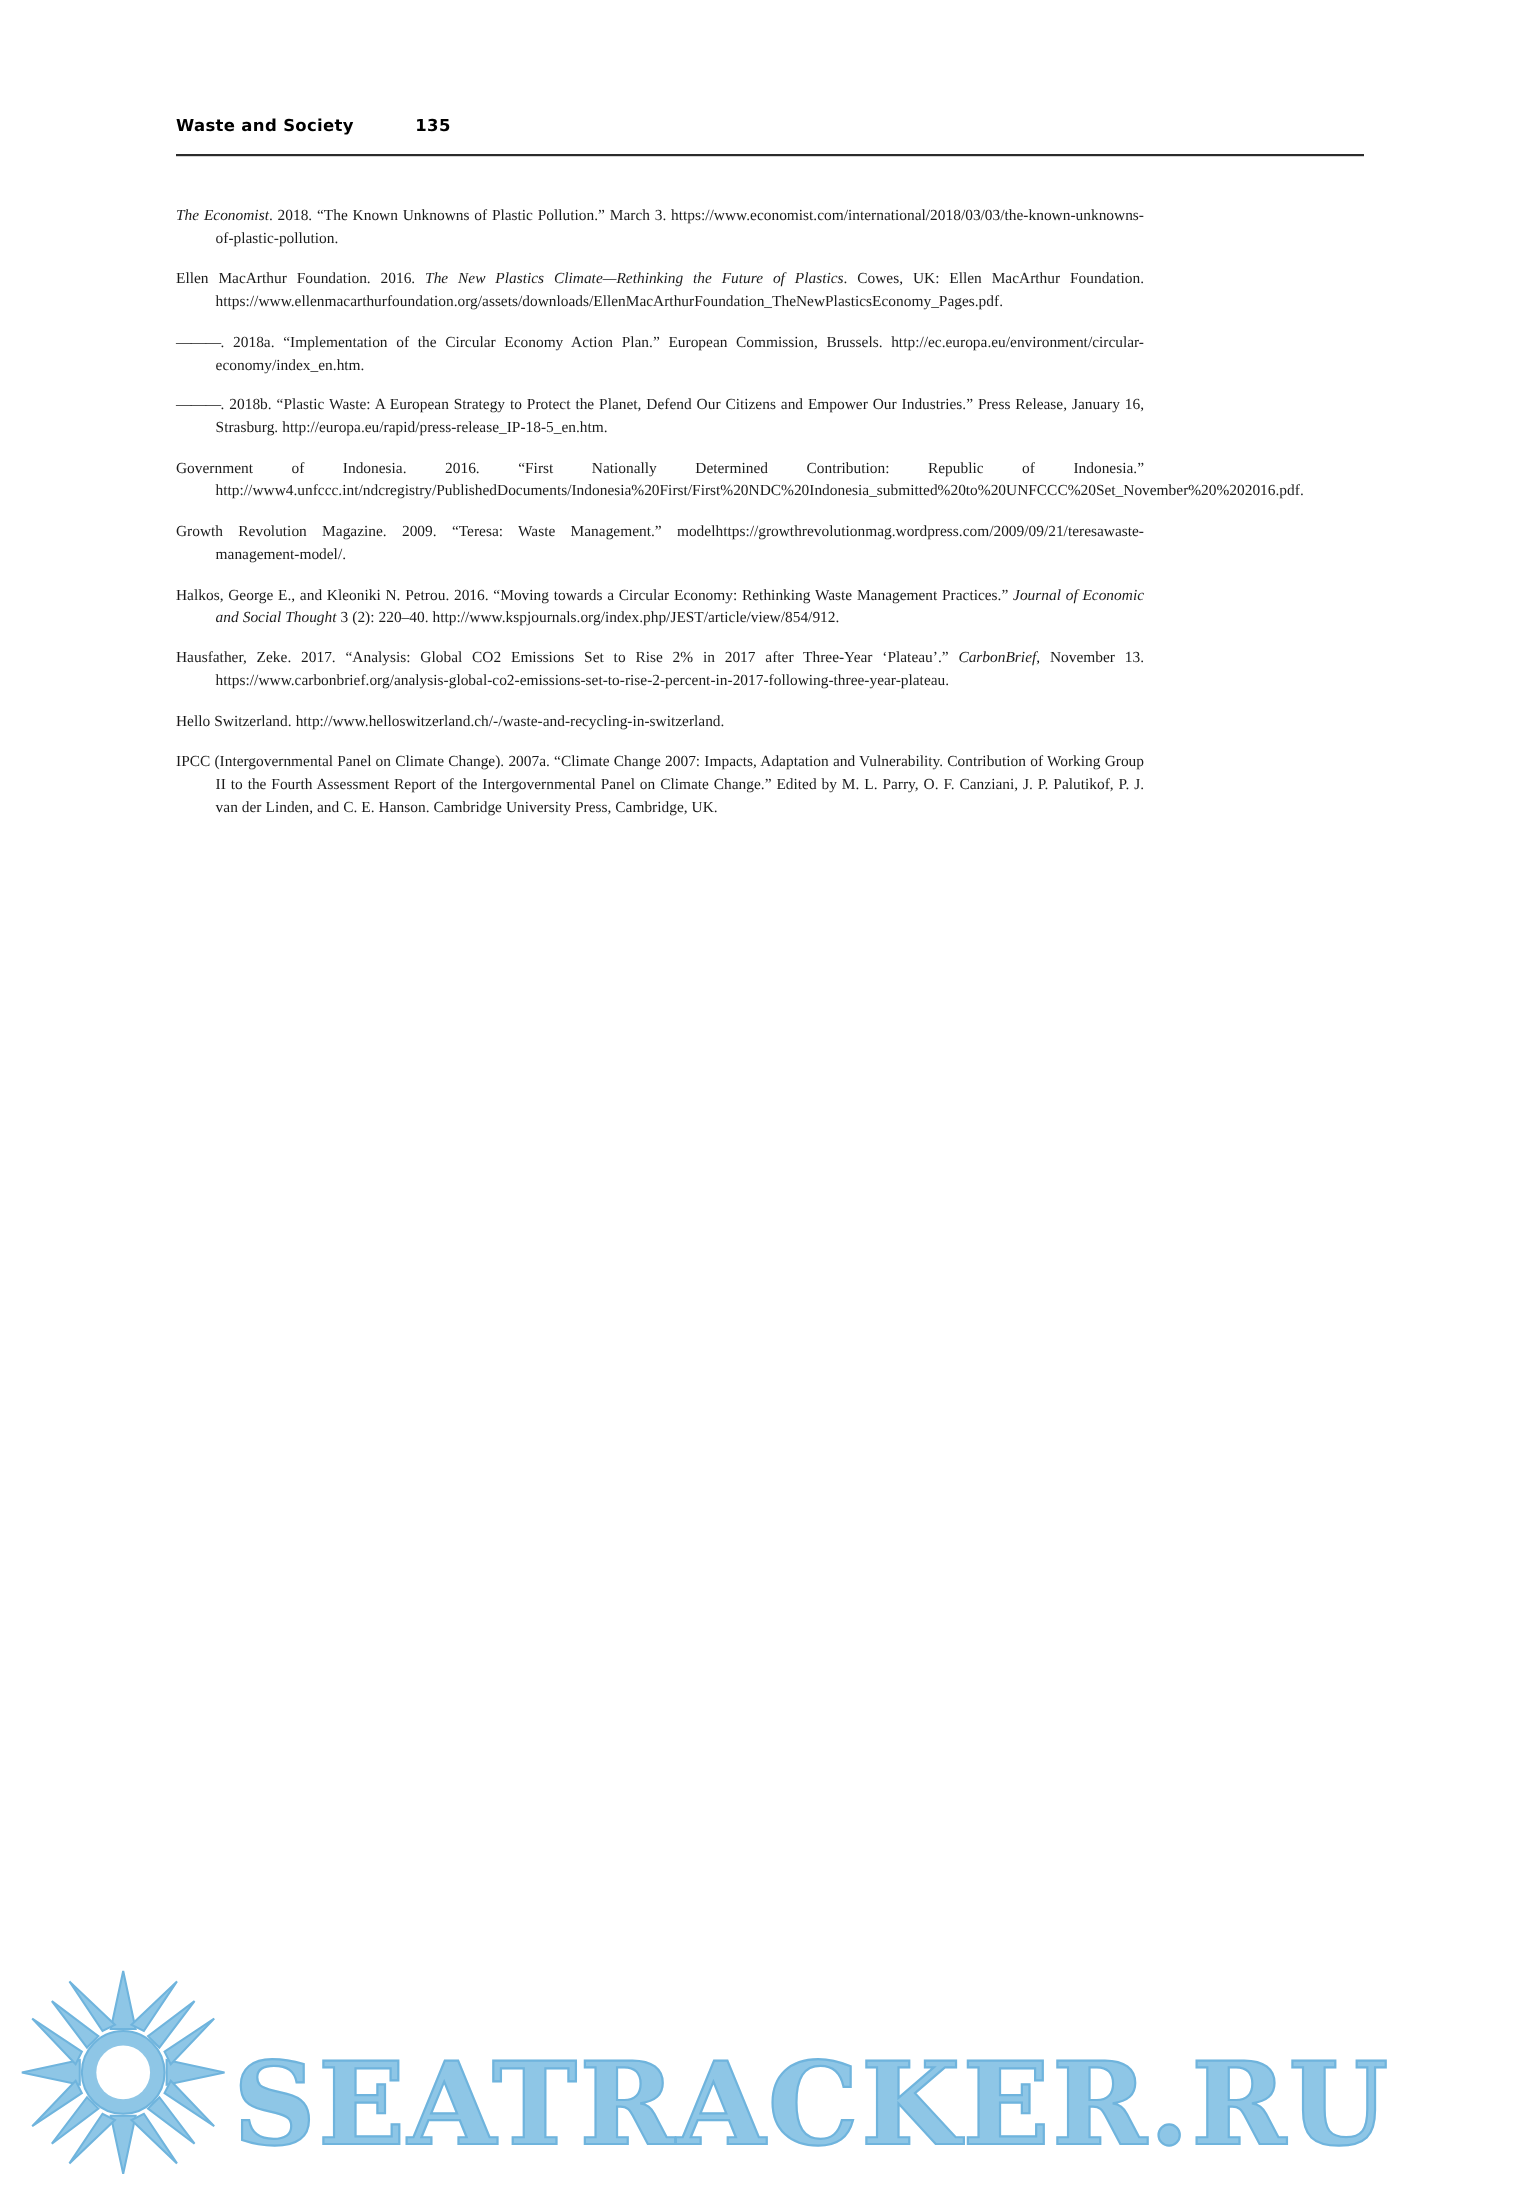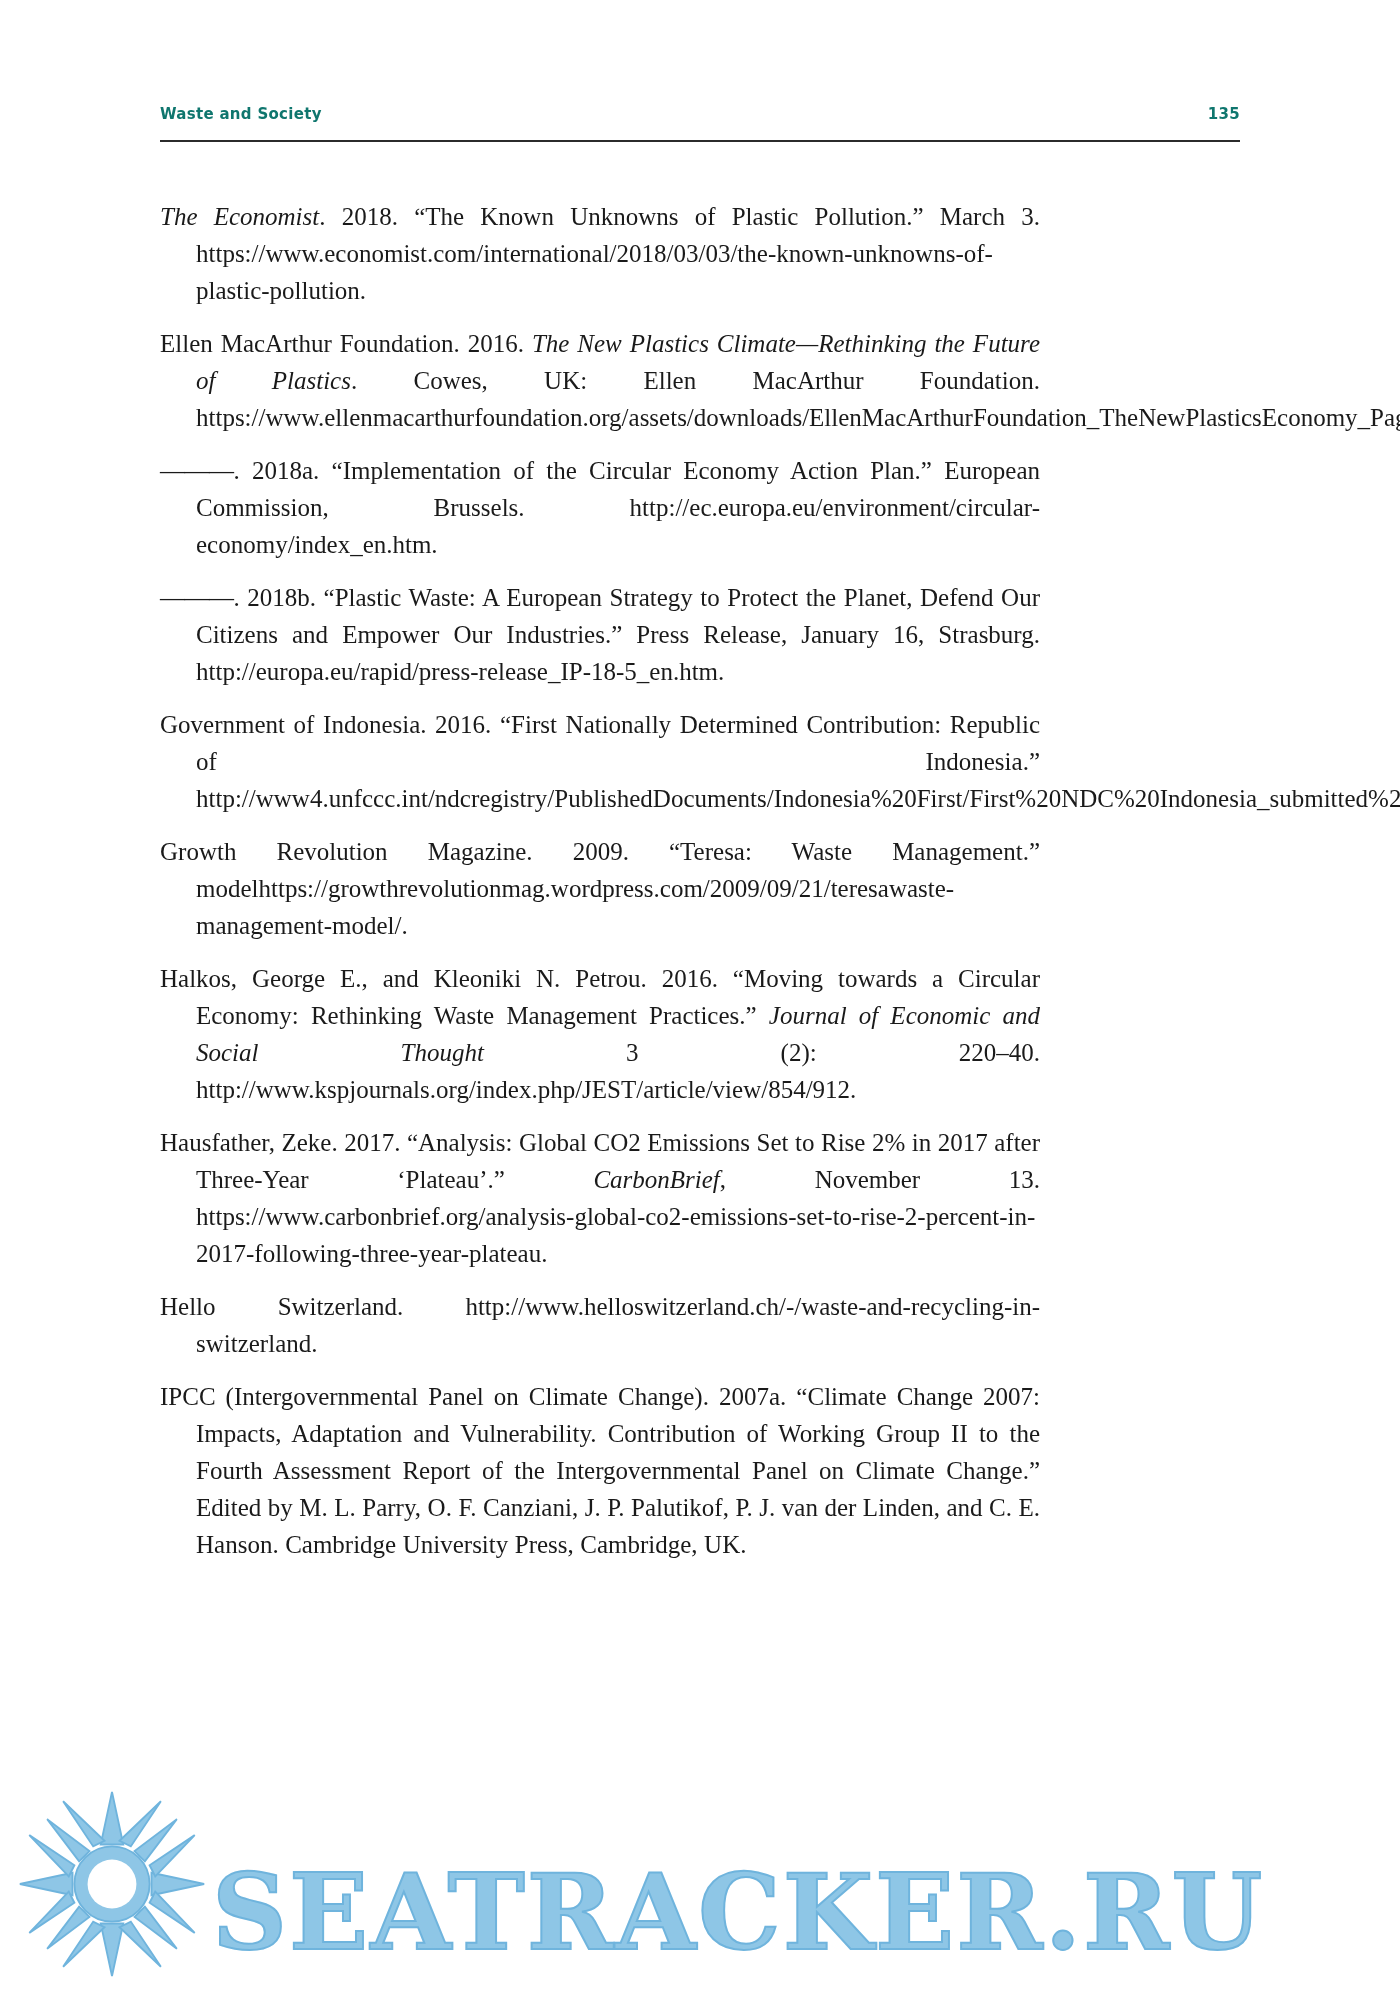--- a/index.html
+++ b/index.html
@@ -17,27 +17,27 @@
     color: #1a1a1a;
   }
 
   
   .running-head {
     position: absolute;
     left: 160px;
     right: 160px;
     top: 105px;
     display: flex;
-    justify-content: space-between;
+    justify-content: flex-start;
     align-items: baseline;
     font-family: "DejaVu Sans", sans-serif;
     font-size: 15px;
     font-weight: bold;
     letter-spacing: 0.02em;
-    color: #0f766e;
+    color: #000000;
   }
   .running-head .rh-title {
     margin-right: 52px;
   }
   .running-head .rh-page {
     min-width: 36px;
     text-align: right;
   }
   .head-rule {
     position: absolute;
@@ -45,23 +45,23 @@
     right: 160px;
     top: 140px;
     height: 1.5px;
     background: #2b2b2b;
   }
 
   
   .refs {
     position: absolute;
     left: 160px;
-    top: 198px;
+    top: 187px;
     width: 880px;
-    font-size: 25px;
+    font-size: 14px;
     line-height: 1.48;
   }
   .ref {
     margin: 0 0 16px 0;
     padding-left: 36px;
     text-indent: -36px;
     text-align: justify;
     hyphens: none;
     word-spacing: 0.01em;
   }

